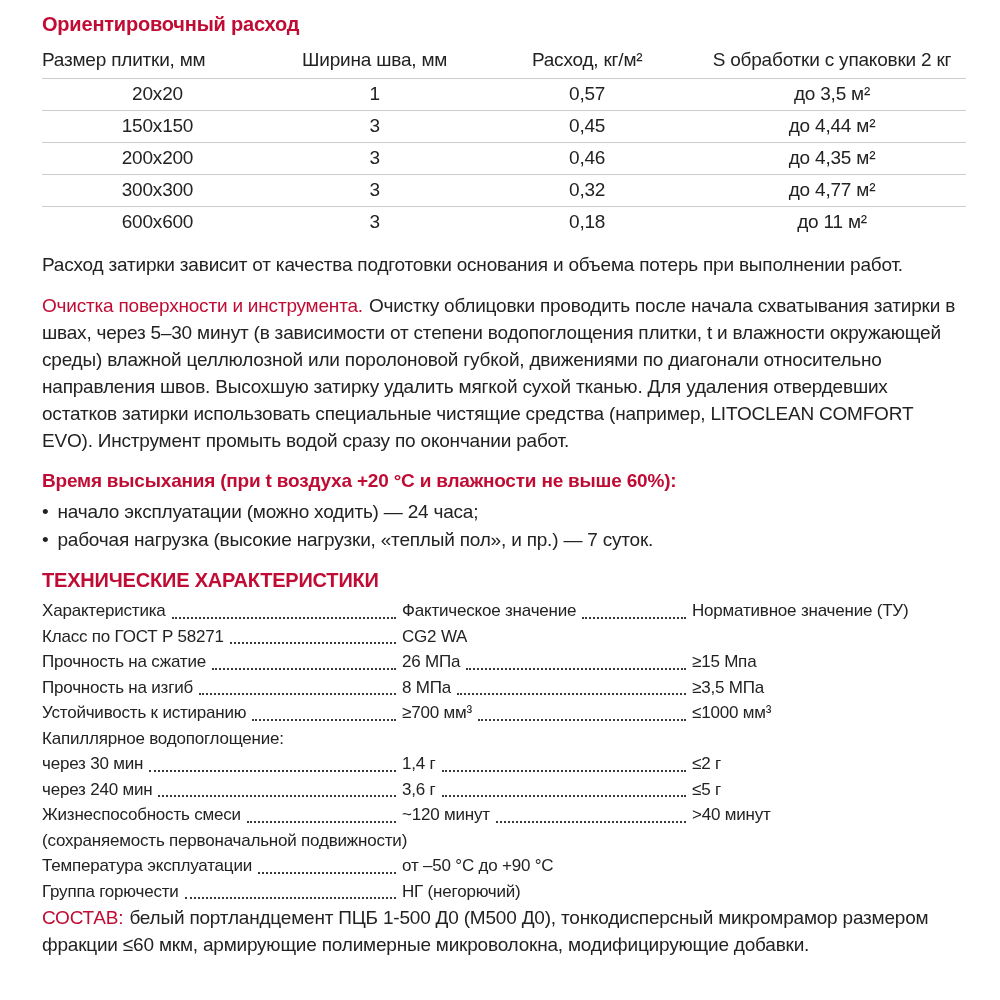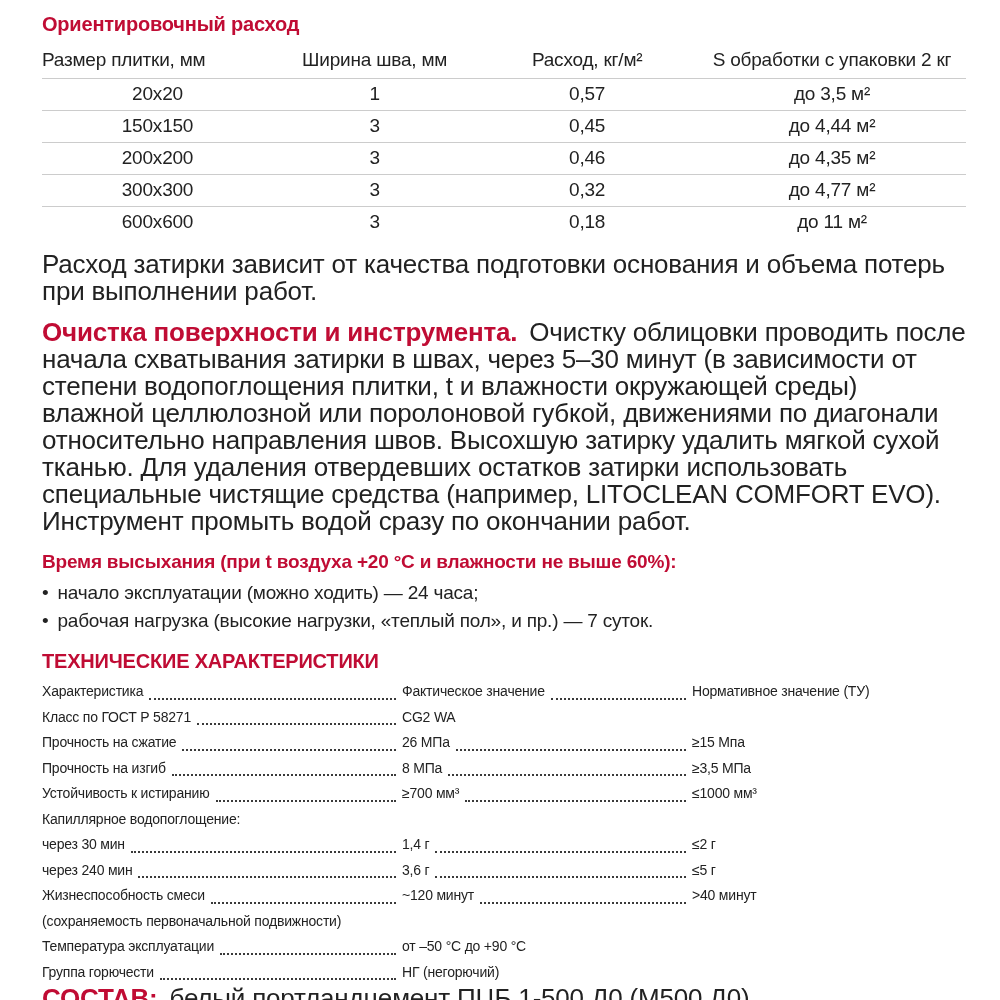--- a/index.html
+++ b/index.html
@@ -29,37 +29,37 @@
     font-weight:normal;text-align:center;vertical-align:middle;
     height:32px;padding:0 0 4px 0;
   }
   table.consumption th:first-child{text-align:left;}
   table.consumption td{
     text-align:center;vertical-align:middle;height:32px;padding:0;
     border-top:1px solid var(--line);
   }
 
   p.note,p.para{
-    font-size:26px;line-height:27px;letter-spacing:-0.2px;margin:0;
+    font-size:19px;line-height:27px;letter-spacing:-0.2px;margin:0;
   }
   p.note{margin:13px 0 14px 0;}
   p.para{margin:0 0 14px 0;}
-  .lead{color:var(--accent);font-weight:bold;margin-right:12px;}
+  .lead{color:var(--accent);font-weight:normal;margin-right:6px;}
 
   .h-drying{
     color:var(--accent);font-weight:bold;font-size:19px;line-height:26px;
     letter-spacing:-0.2px;margin:0 0 4px 0;
   }
   .bullet-row{
     display:flex;font-size:19px;line-height:28px;letter-spacing:-0.2px;
   }
   .bullet{flex:0 0 auto;margin-right:9px;}
 
   
-  .tech-list{font-size:14px;letter-spacing:-0.2px;}
+  .tech-list{font-size:17px;letter-spacing:-0.2px;}
   .tech-row{display:flex;align-items:baseline;line-height:25.5px;}
   .tech-plain{line-height:25.5px;}
   .t-cell{display:flex;align-items:baseline;flex:0 0 auto;}
   .t-cell-label{width:360px;}
   .t-cell-value{width:290px;}
   .t-cell-value.no-norm{flex:1 1 auto;}
   .t-label,.t-value,.t-norm{flex:0 0 auto;white-space:nowrap;}
   .leader{
     flex:1 1 auto;min-width:10px;height:1px;align-self:flex-end;
     border-bottom:2px dotted #3a3a3a;margin:0 6px 5px 6px;

